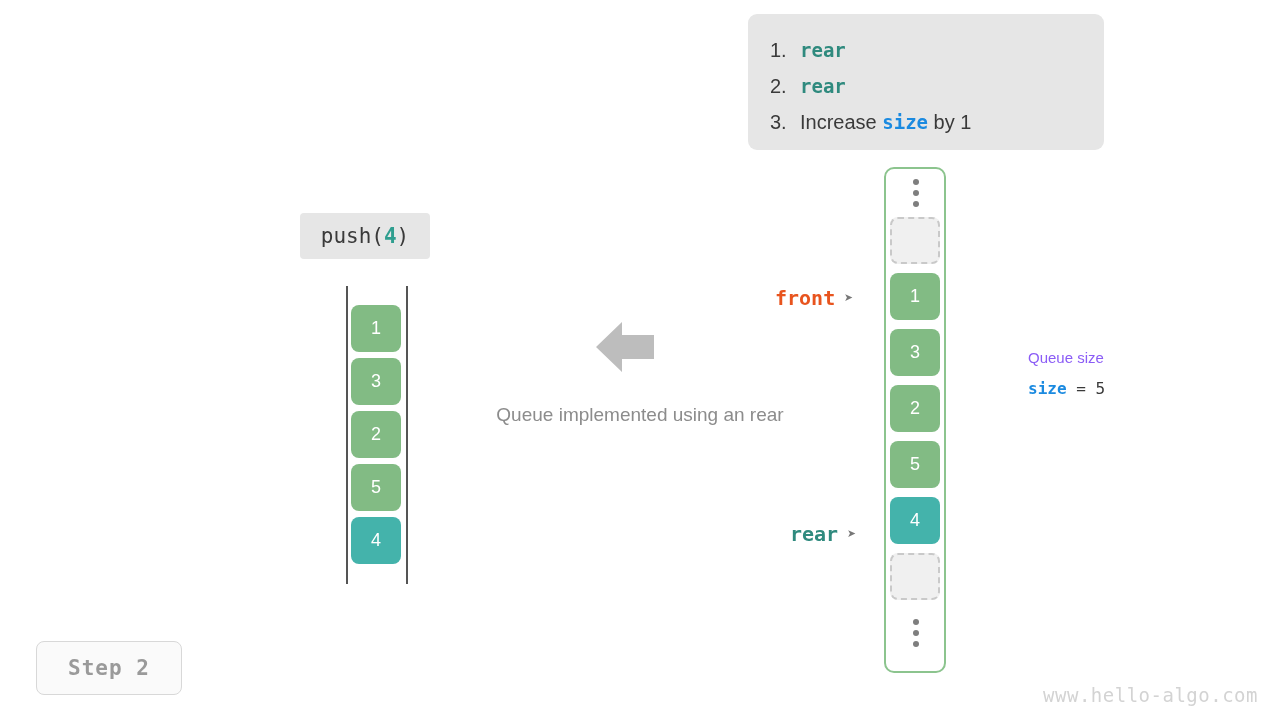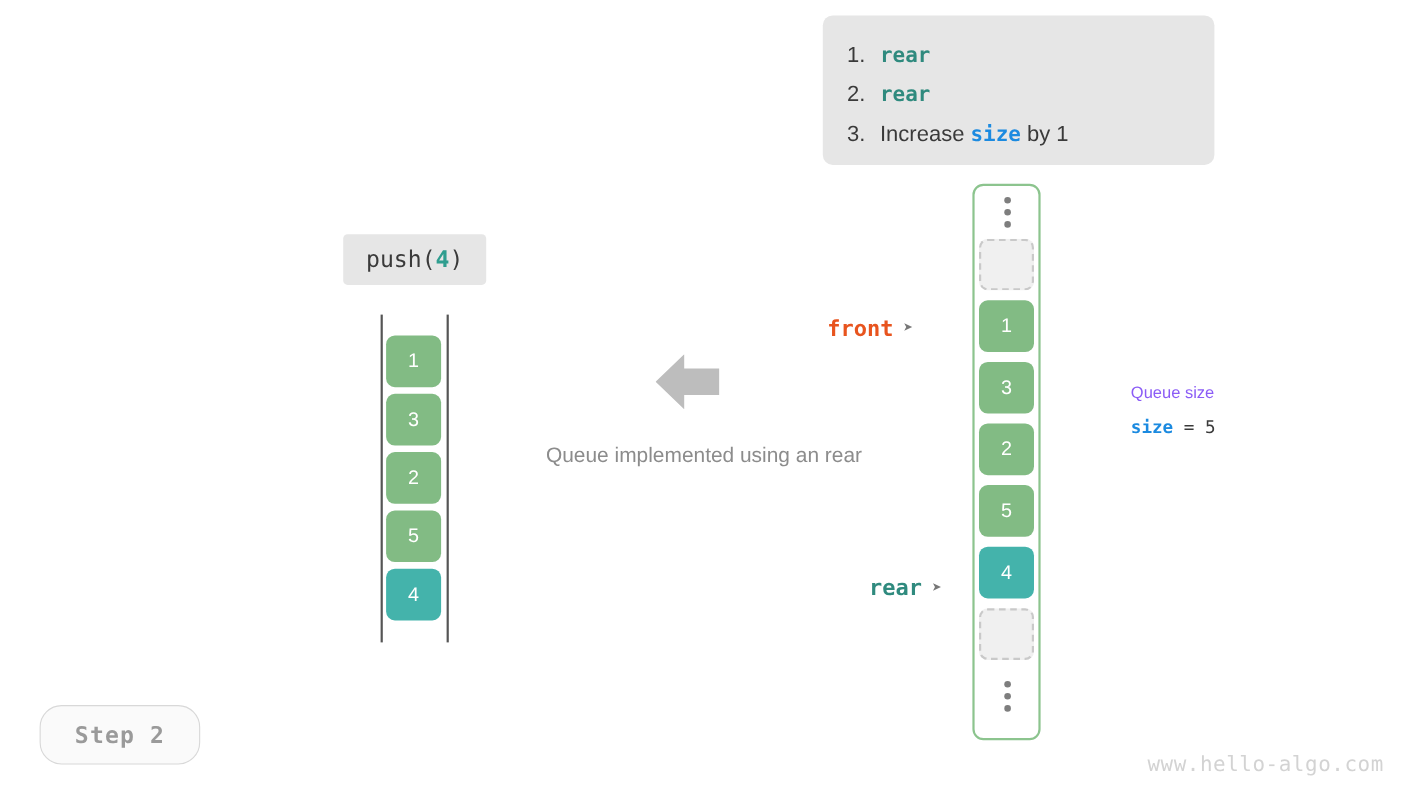--- a/index.html
+++ b/index.html
@@ -52,21 +52,21 @@
   .mono-blue {
     font-family: "DejaVu Sans Mono", monospace;
     font-weight: bold;
     color: #1b8ae0;
     font-size: 19px;
   }
 
   
   #push-label {
     position: absolute;
-    left: 312px;
+    left: 300px;
     top: 213px;
     width: 130px;
     height: 46px;
     background: #e6e6e6;
     border-radius: 4px;
     display: flex;
     align-items: center;
     justify-content: center;
     font-family: "DejaVu Sans Mono", monospace;
     font-size: 21px;
@@ -137,21 +137,21 @@
     font-family: "DejaVu Sans Mono", monospace;
     font-weight: bold;
     font-size: 20px;
   }
   .pointer .ptr-arrow {
     margin-left: 9px;
     color: #777777;
     font-size: 15px;
     line-height: 1;
   }
-  #front-pointer { left: 752px; top: 286px; color: #e8541e; }
+  #front-pointer { left: 775px; top: 286px; color: #e8541e; }
   #rear-pointer  { left: 790px; top: 522px; color: #2f8a7e; }
 
   
   #ring-array {
     position: absolute;
     left: 884px;
     top: 167px;
     width: 62px;
     height: 506px;
     border: 2px solid #8cc48e;
@@ -211,21 +211,21 @@
   #queue-size .qs-value .name { color: #1b8ae0; font-weight: bold; }
 
   
   #step-badge {
     position: absolute;
     left: 36px;
     top: 641px;
     width: 144px;
     height: 52px;
     border: 1px solid #d8d8d8;
-    border-radius: 20px;
+    border-radius: 8px;
     background: #fafafa;
     display: flex;
     align-items: center;
     justify-content: center;
     font-family: "DejaVu Sans Mono", monospace;
     font-weight: bold;
     font-size: 21px;
     color: #9a9a9a;
     letter-spacing: 1px;
   }

